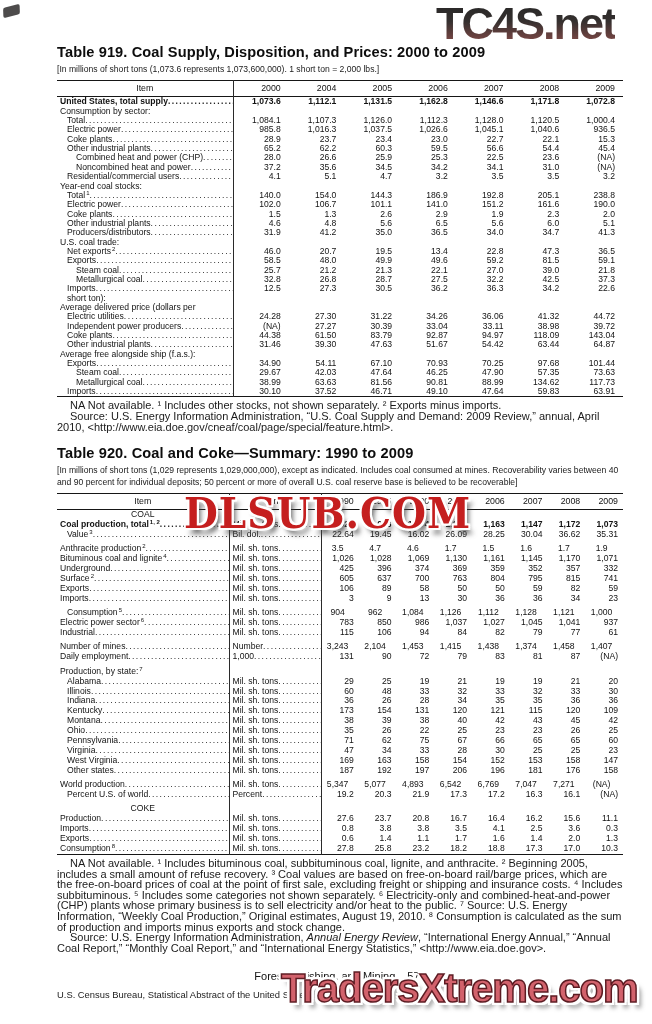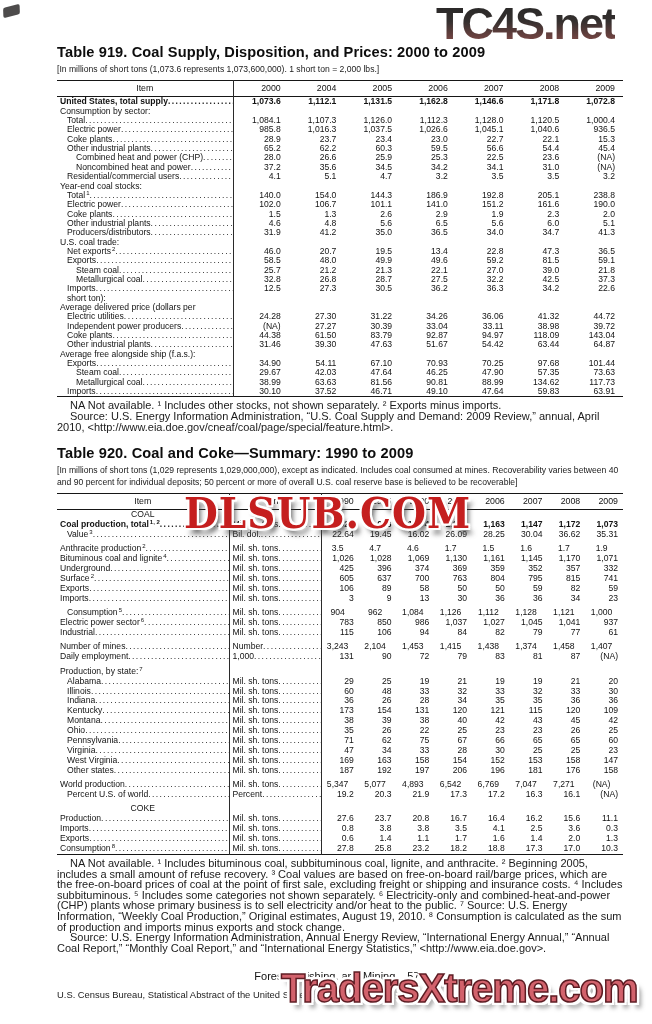--- a/index.html
+++ b/index.html
@@ -35,21 +35,21 @@
   sup.fn{font-size:6px;line-height:0;position:relative;top:-3px;margin-left:1px;white-space:nowrap;}
   .dots{flex:1;overflow:hidden;white-space:nowrap;color:#222;min-width:4px;}
   .dots::after{content:"..........................................................................";
                letter-spacing:1.4px;}
   td.c-num{text-align:right;padding-right:8px;white-space:nowrap;}
   .t920 td.c-num{padding-right:5px;}
   tr.gap td{padding-top:4.5px;text-align:center;}
 
   .fnblock{margin-top:3px;font-size:11px;line-height:10.6px;color:#1a1a1a;}
   .fnblock p{margin:0;text-indent:13px;}
-  .fnblock .it{}
+  .fnblock .it{font-style:italic;}
 
   .chapter-line{text-align:center;font-size:11px;margin-top:17px;color:#111;}
   .chapter-line .pageno{margin-left:12px;}
   .source-line{font-size:9.4px;margin-top:7px;color:#1c1c1c;}
 
   .wm-top{position:absolute;left:436px;top:-2px;white-space:nowrap;
           font-family:"Liberation Sans",sans-serif;font-weight:bold;font-size:45px;letter-spacing:-2px;
           color:#503836;}
   @supports (-webkit-background-clip:text){
     .wm-top{background:linear-gradient(180deg,#262626 8%,#35302f 45%,#6b4240 75%,#9a5752 98%);

